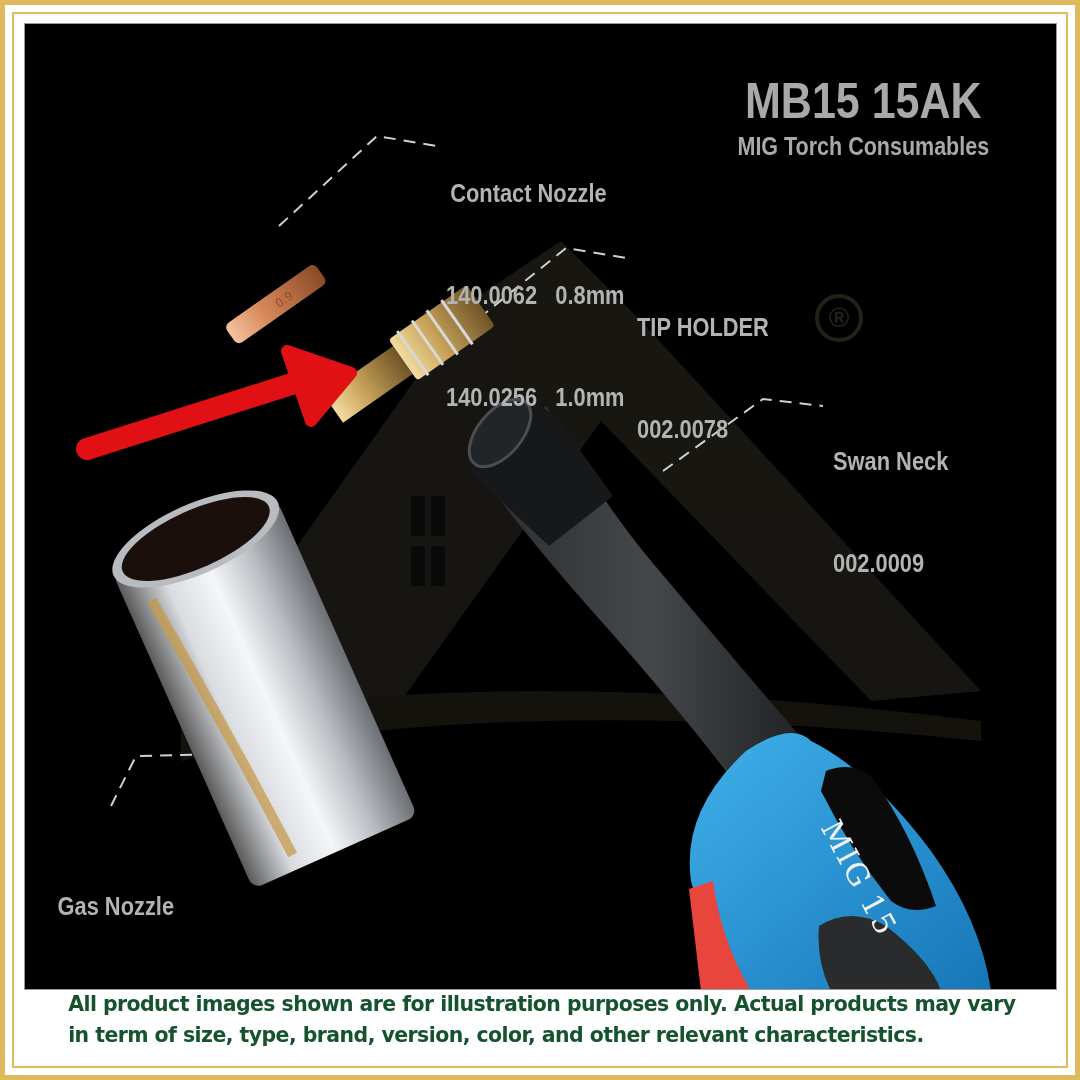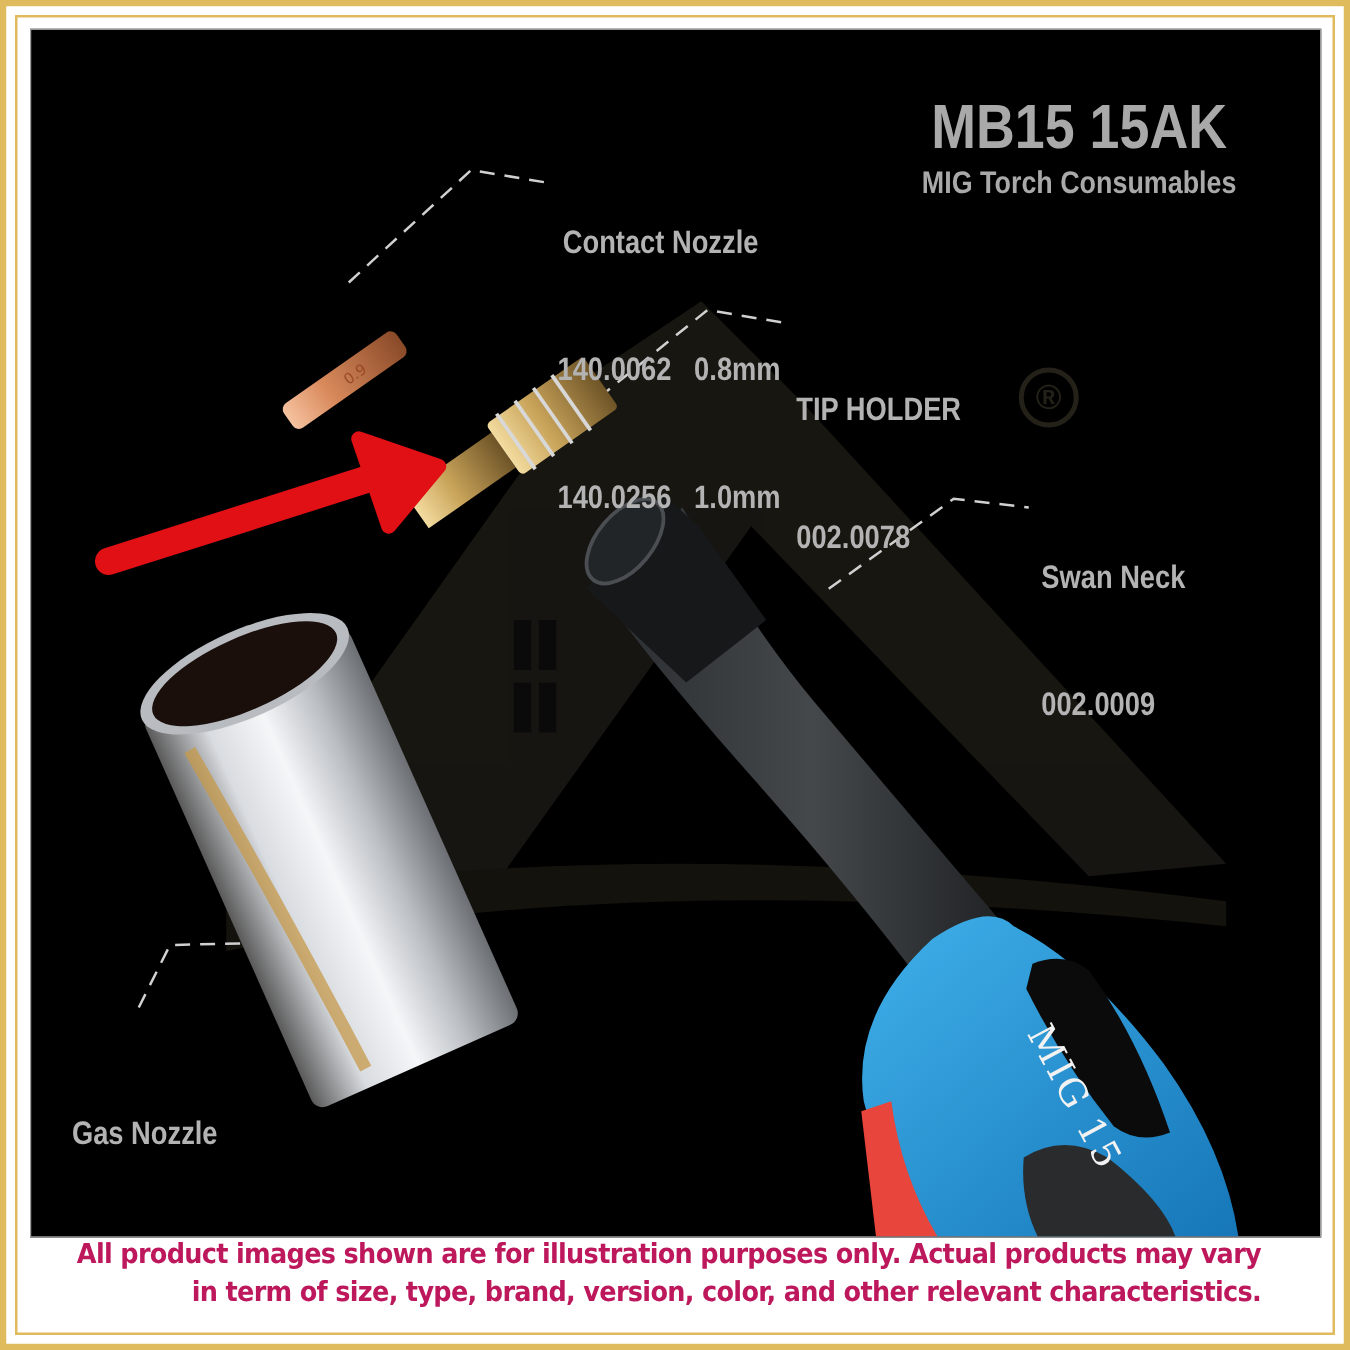--- a/index.html
+++ b/index.html
@@ -61,22 +61,22 @@
       font-size: 30px; transform: rotate(62deg); transform-origin: left top;
       letter-spacing: 2px; white-space: nowrap;
     }
     .reg-mark {
       position: absolute; left: 790px; top: 270px;
       width: 40px; height: 40px; border: 4px solid #242119; border-radius: 50%;
       color: #242119; font-size: 28px; font-weight: bold; text-align: center;
       line-height: 40px; box-sizing: content-box;
     }
     .disclaimer {
-      position: absolute; left: 12px; top: 988px; width: 1033px;
-      text-align: right; color: #be185d; font-weight: bold;
+      position: absolute; left: 32px; top: 988px; width: 1033px;
+      text-align: left; color: #14532d; font-weight: bold;
       font-size: 22px; line-height: 31px;
       font-family: "DejaVu Sans", sans-serif;
       letter-spacing: -0.6px;
     }
     .disclaimer span { display: block; transform: scaleX(0.93); }
   </style>
 </head>
 <body>
 
 <div class="frame-outer"></div>

